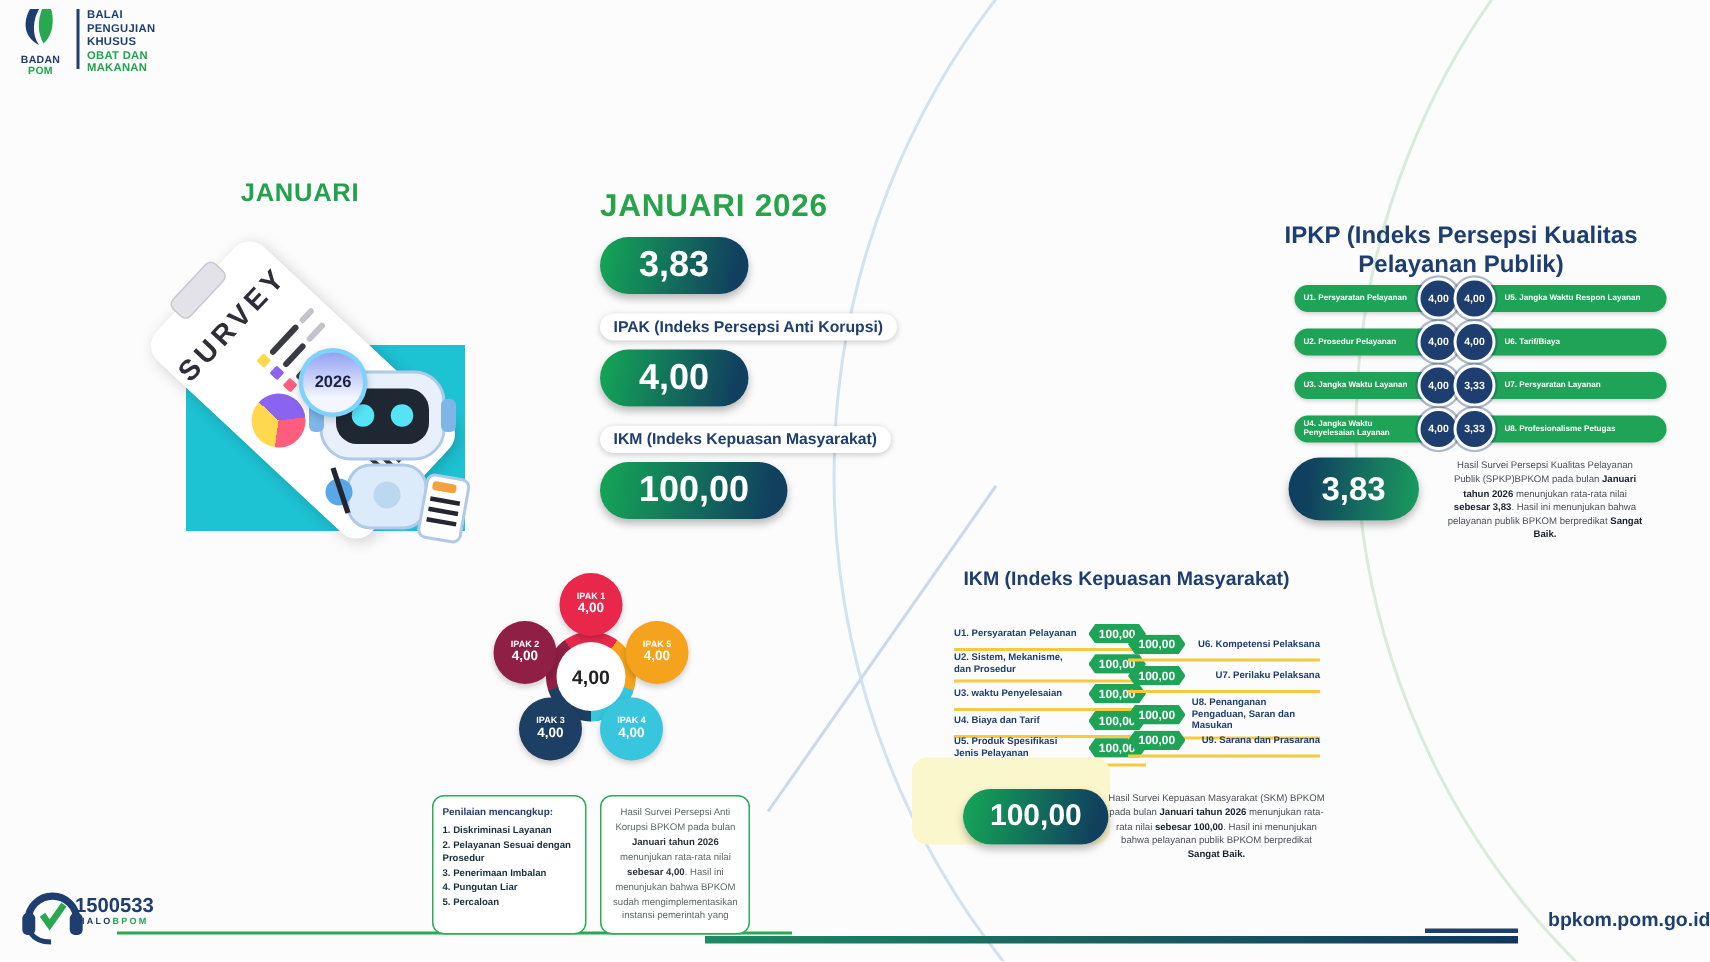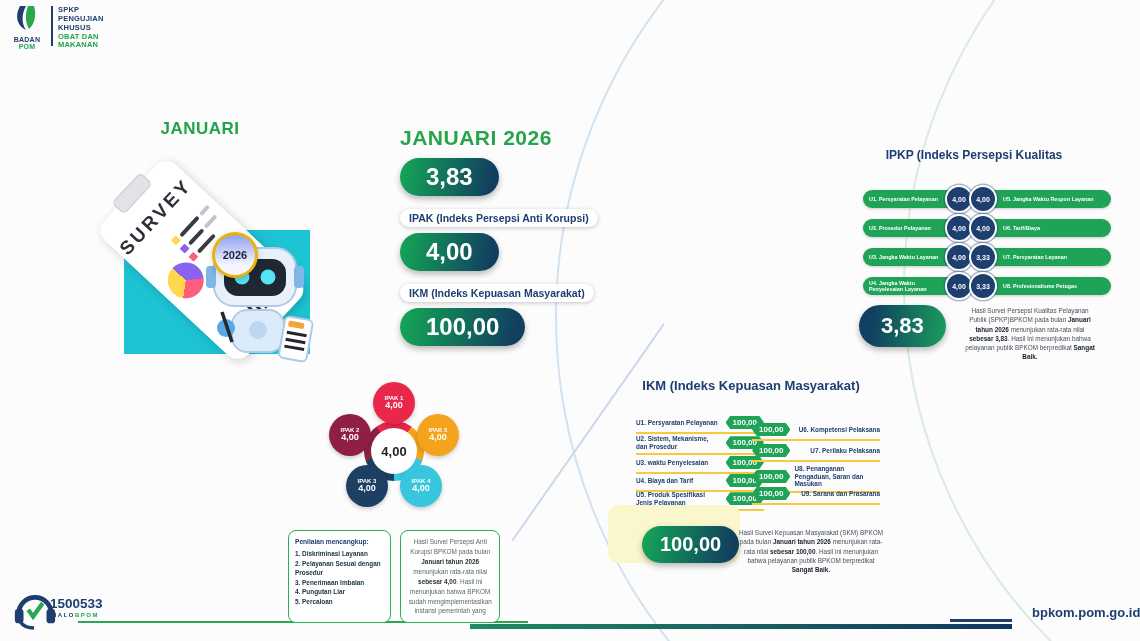--- a/index.html
+++ b/index.html
@@ -33,21 +33,21 @@
   .survey-text{margin-top:24px;text-align:center;font-size:19px;font-weight:bold;color:#2e2e38;letter-spacing:3px;}
   .mini-rows{position:absolute;right:8px;top:62px;}
   .mini-row{display:flex;align-items:center;gap:3px;margin-bottom:5px;}
   .sq{width:7px;height:7px;border-radius:1px;}
   .mbar{height:4px;border-radius:2px;background:#3a3a42;}
   .mbar.lt{background:#c3c3cc;}
   .pie{position:absolute;left:8px;top:82px;width:36px;height:36px;border-radius:50%;
        background:conic-gradient(#8a63f0 0 130deg,#ff5d7e 0 235deg,#ffd84d 0 360deg);}
   .ticks{position:absolute;left:30px;bottom:18px;display:flex;align-items:flex-end;gap:3px;}
   .tick{width:3px;background:#2e2e38;}
-  .badge2026{position:absolute;left:114px;top:66px;width:46px;height:46px;border-radius:50%;background:#eab308;
+  .badge2026{position:absolute;left:101px;top:66px;width:46px;height:46px;border-radius:50%;background:#7dd3fc;
              box-shadow:0 2px 6px rgba(0,0,0,.2);display:flex;align-items:center;justify-content:center;z-index:3;}
   .badge2026 .inner{width:40px;height:40px;border-radius:50%;background:linear-gradient(180deg,#93a2f2,#f3f5ff 75%);
              display:flex;align-items:center;justify-content:center;font-size:11px;font-weight:bold;color:#1c2340;}
   .robot{position:absolute;left:96px;top:58px;z-index:2;}
   
   .summary{position:absolute;left:400px;top:126px;width:282px;text-align:left;z-index:2;}
   .month{font-size:21px;font-weight:bold;color:#27a34a;letter-spacing:.5px;margin-bottom:8px;}
   .chip{display:inline-block;background:#fff;border-radius:10px;padding:3px 9px;font-size:10.5px;
         font-weight:bold;color:#1d3e6f;box-shadow:0 1px 4px rgba(0,0,0,.22);margin-bottom:6px;}
   .pill{display:inline-block;background:linear-gradient(100deg,#14a257 5%,#11405f 90%);color:#fff;
@@ -87,21 +87,21 @@
        clip-path:polygon(12% 0%,88% 0%,100% 50%,88% 100%,12% 100%,0% 50%);}
   .ylw-panel{position:absolute;left:-4px;top:127px;width:132px;height:58px;background:#fbf7cd;border-radius:10px;}
   .ikm-pill{position:absolute;left:30px;top:148px;background:linear-gradient(100deg,#14a257 5%,#11405f 90%);
             color:#fff;font-size:20px;font-weight:bold;padding:7px 18px;border-radius:24px;
             box-shadow:0 3px 6px rgba(0,0,0,.28);}
   .ikm-desc{position:absolute;left:126px;top:150px;width:146px;font-size:6.4px;line-height:1.45;
             color:#4a4f57;text-align:center;}
   .ikm-desc .b{font-weight:bold;color:#16202c;}
   
   .ipkp{position:absolute;left:853px;top:148px;width:242px;z-index:2;}
-  .ipkp .ttl{font-size:12px;font-weight:bold;text-align:center;line-height:1.2;}
+  .ipkp .ttl{font-size:16px;font-weight:bold;text-align:center;line-height:1.2;}
   .prow{position:absolute;height:18px;}
   .prow .bar{position:absolute;top:0;height:100%;background:#1fa457;border-radius:9px;display:flex;
              align-items:center;box-shadow:0 1px 3px rgba(0,0,0,.2);}
   .prow .plab{font-size:5.4px;font-weight:bold;color:#fff;line-height:1.15;text-align:left;}
   .pcirc{position:absolute;top:50%;transform:translateY(-50%);width:24px;height:24px;border-radius:50%;
          background:#1d3e6f;color:#fff;font-size:7px;font-weight:bold;display:flex;align-items:center;
          justify-content:center;border:2px solid #fff;box-shadow:0 0 0 1.5px rgba(29,62,111,.35);}
   .pl .bar{left:10px;width:96px;padding-left:6px;}
   .pl .plab{padding-right:18px;}
   .pl .pcirc{left:92px;}
@@ -136,21 +136,21 @@
   <div class="brand">
     <div class="mark">
       <svg width="30" height="30" viewBox="0 0 30 30">
         <path d="M8 2 C3 11 4 21 14 26 C9 19 10 9 14 2 Z" fill="#1d3e6f"></path>
         <path d="M16 2 C13 10 13 18 17 25 C24 19 24 8 22 2 Z" fill="#2aa84f"></path>
       </svg>
       <div class="nm"><span>BADAN</span> <span class="g">POM</span></div>
     </div>
     <div class="sep"></div>
     <div class="org">
-      <div>SPKP</div>
+      <div>BALAI</div>
       <div>PENGUJIAN</div>
       <div>KHUSUS</div>
       <div class="gl">OBAT DAN</div>
       <div class="gl">MAKANAN</div>
     </div>
   </div>
 
   <div class="hero">
     <div class="t2">JANUARI</div>
   </div>
@@ -303,20 +303,21 @@
     <div class="ylw-panel"></div>
     <div class="ikm-pill">100,00</div>
     <div class="ikm-desc">
       <span>Hasil Survei Kepuasan Masyarakat (SKM) BPKOM pada bulan </span><span class="b">Januari tahun 2026</span><span> menunjukan rata-rata nilai </span><span class="b">sebesar 100,00</span><span>. Hasil ini menunjukan bahwa pelayanan publik BPKOM berpredikat </span><span class="b">Sangat Baik.</span>
     </div>
   </div>
 
   <div class="ipkp">
     <div class="ttl">
       <div>IPKP (Indeks Persepsi Kualitas</div>
+      <div>Pelayanan Publik)</div>
     </div>
     <div class="prow pl" style="top:42px">
         <span class="bar">
           <span class="plab">U1. Persyaratan Pelayanan</span>
         </span>
         <span class="pcirc">4,00</span>
       </div>
     <div class="prow pl" style="top:71px">
         <span class="bar">
           <span class="plab">U2. Prosedur Pelayanan</span>

